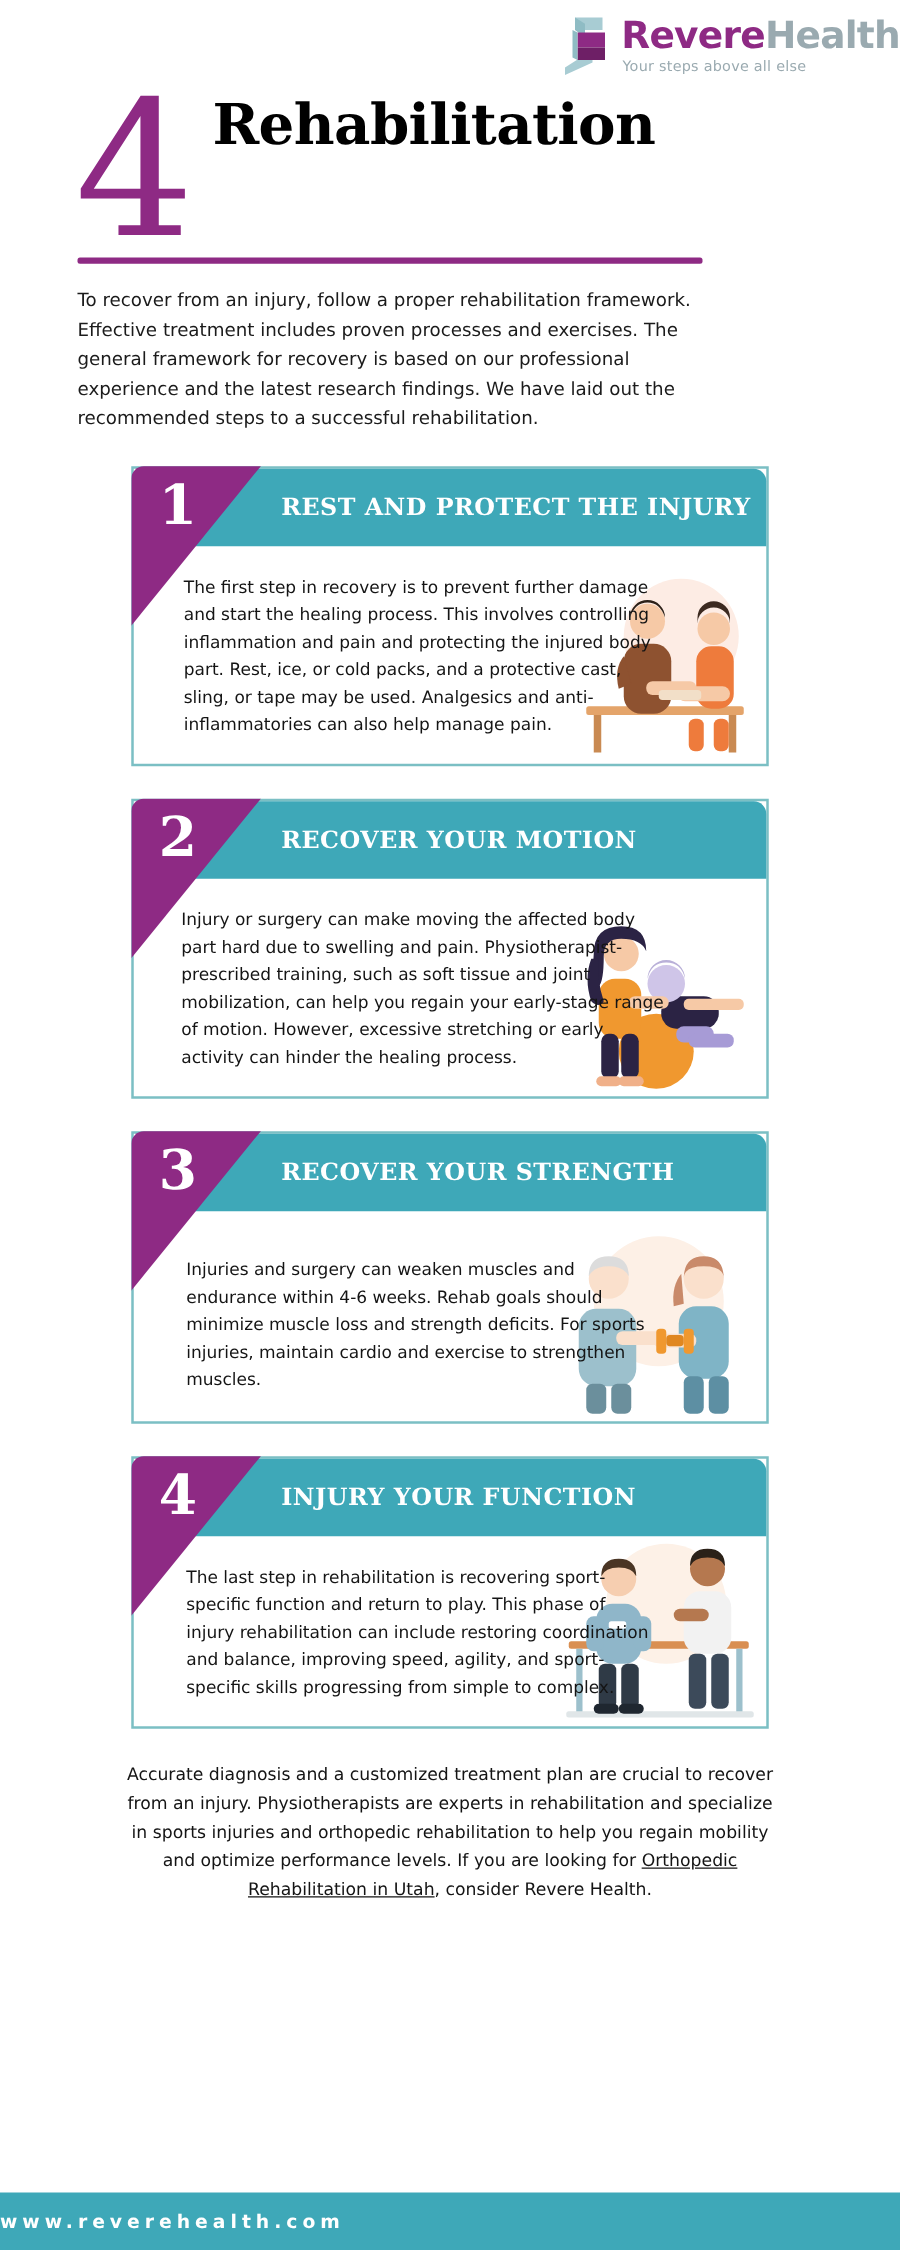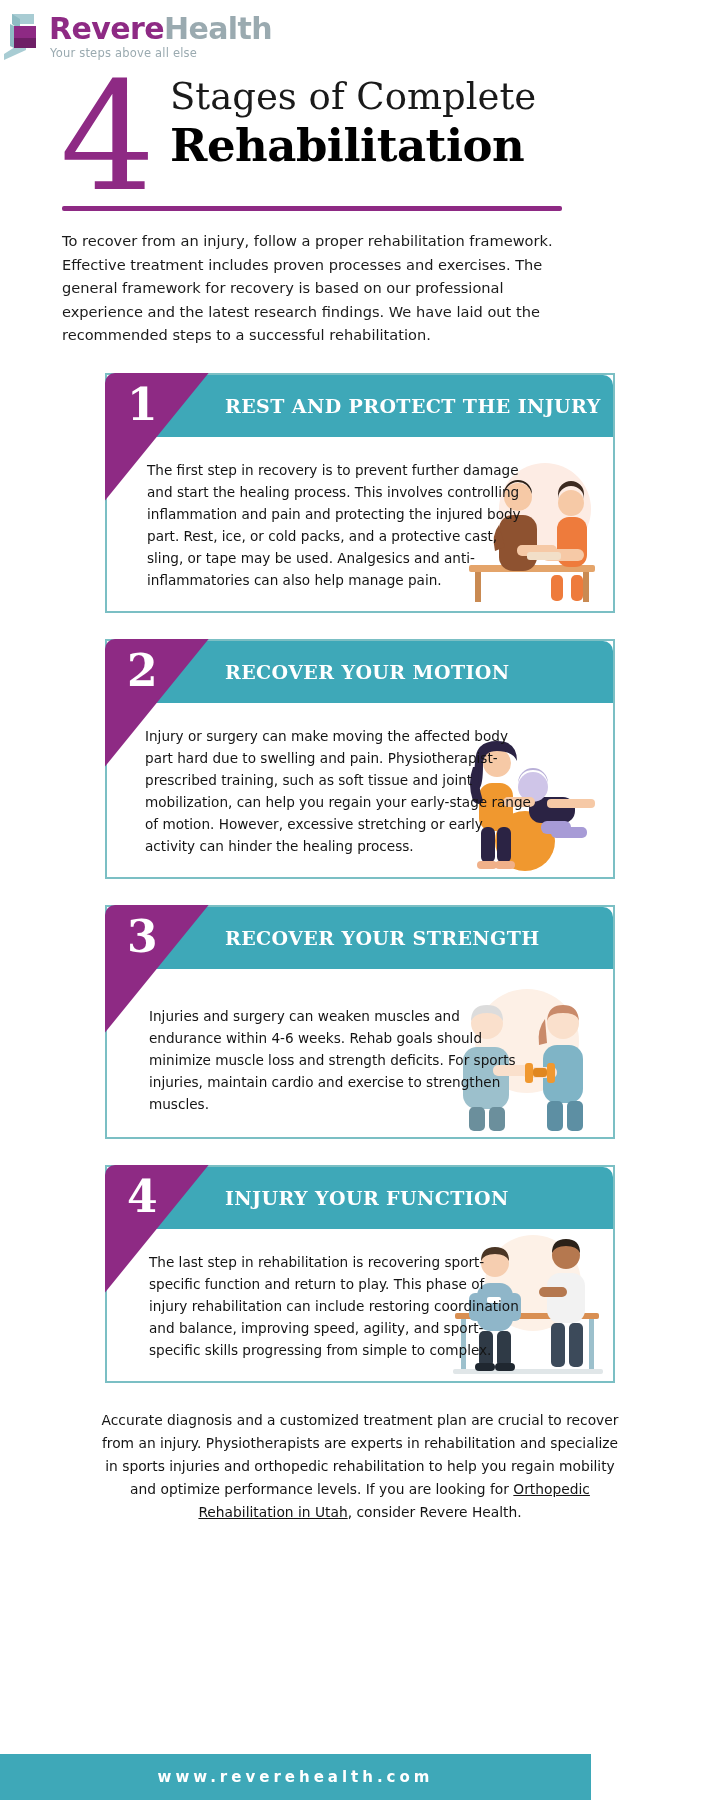--- a/index.html
+++ b/index.html
@@ -18,21 +18,21 @@
     height: 1800px;
     position: relative;
     background: #ffffff;
   }
 
   
   .logo-area {
     height: 62px;
     display: flex;
     align-items: center;
-    justify-content: flex-start;
+    justify-content: flex-end;
     padding-top: 8px;
   }
   .logo-inner { display: flex; align-items: flex-start; }
 
   .logo-mark {
     width: 42px; height: 50px; position: relative; margin-right: 7px;
   }
 
   .logo-text { display: flex; flex-direction: column; padding-top: 4px; }
   .logo-words {
@@ -216,25 +216,25 @@
     font-size: 13.8px;
     line-height: 23px;
     color: #141414;
   }
   .footer-note .lnk { text-decoration: underline; color: #141414; }
 
   
   .url-bar {
     position: absolute;
     left: 0; bottom: 0;
-    width: 591px; height: 46px;
+    width: 720px; height: 46px;
     background: #3ea8b8;
     display: flex;
     align-items: center;
-    justify-content: center;
+    justify-content: flex-start;
     margin-top: 36px;
   }
   .url-bar span {
     font-family: "DejaVu Sans", sans-serif;
     font-size: 15px;
     font-weight: bold;
     letter-spacing: 4px;
     color: #ffffff;
   }
 </style>
@@ -260,21 +260,20 @@
           <span class="logo-revere">Revere</span><span class="logo-health">Health</span>
         </div>
         <div class="logo-tag">Your steps above all else</div>
       </div>
     </div>
   </div>
 
   <div class="title-block">
     <div class="big-four">4</div>
     <div class="title-lines">
-      <div class="title-line1">Stages of Complete</div>
       <div class="title-line2">Rehabilitation</div>
     </div>
     <div class="title-rule"></div>
   </div>
 
   <p class="intro">To recover from an injury, follow a proper rehabilitation framework. Effective treatment includes proven processes and exercises. The general framework for recovery is based on our professional experience and the latest research findings. We have laid out the recommended steps to a successful rehabilitation.</p>
 
   <div class="cards">
 
     <div class="card card-1">

